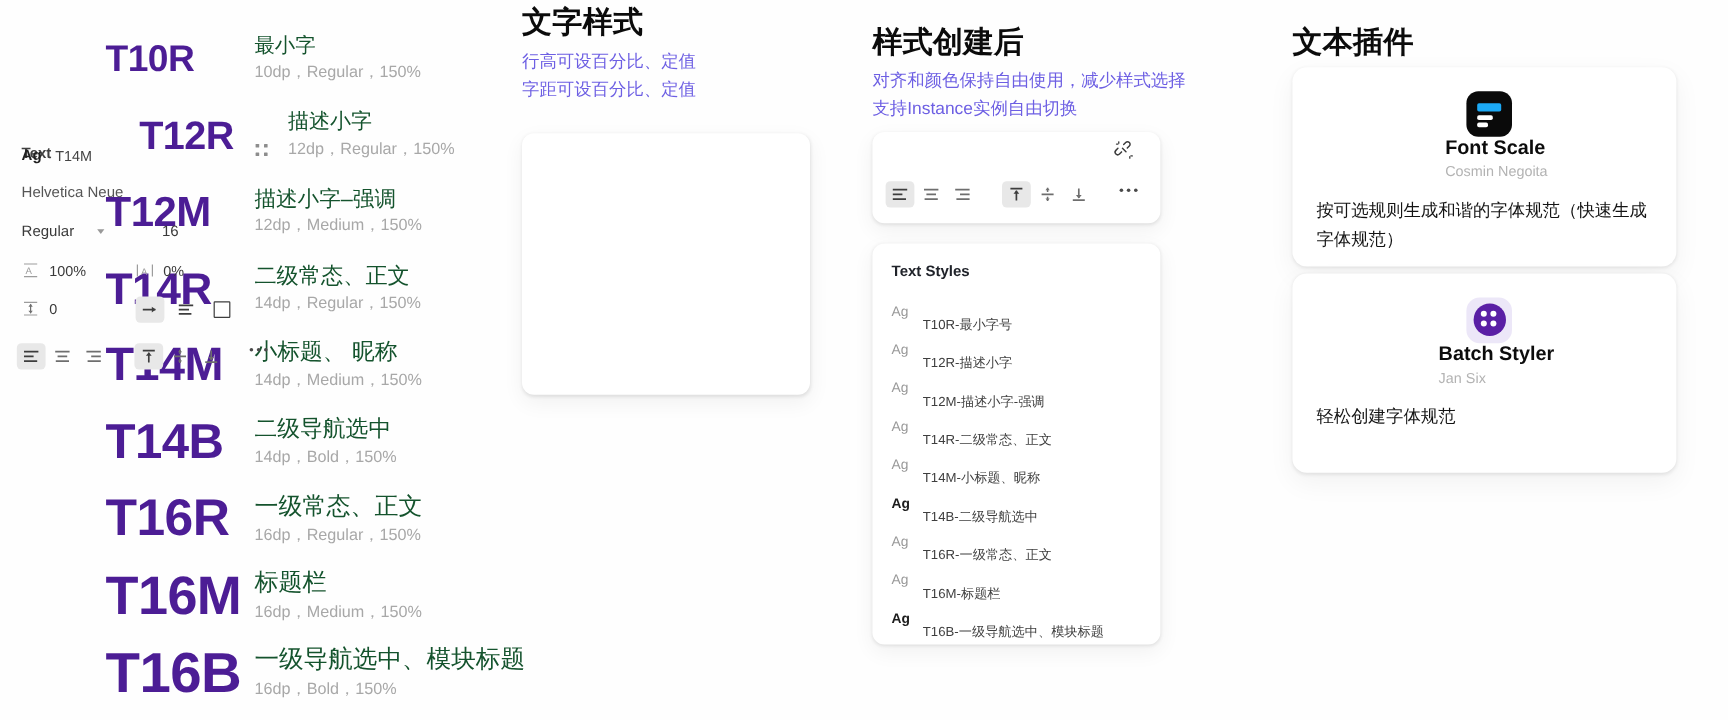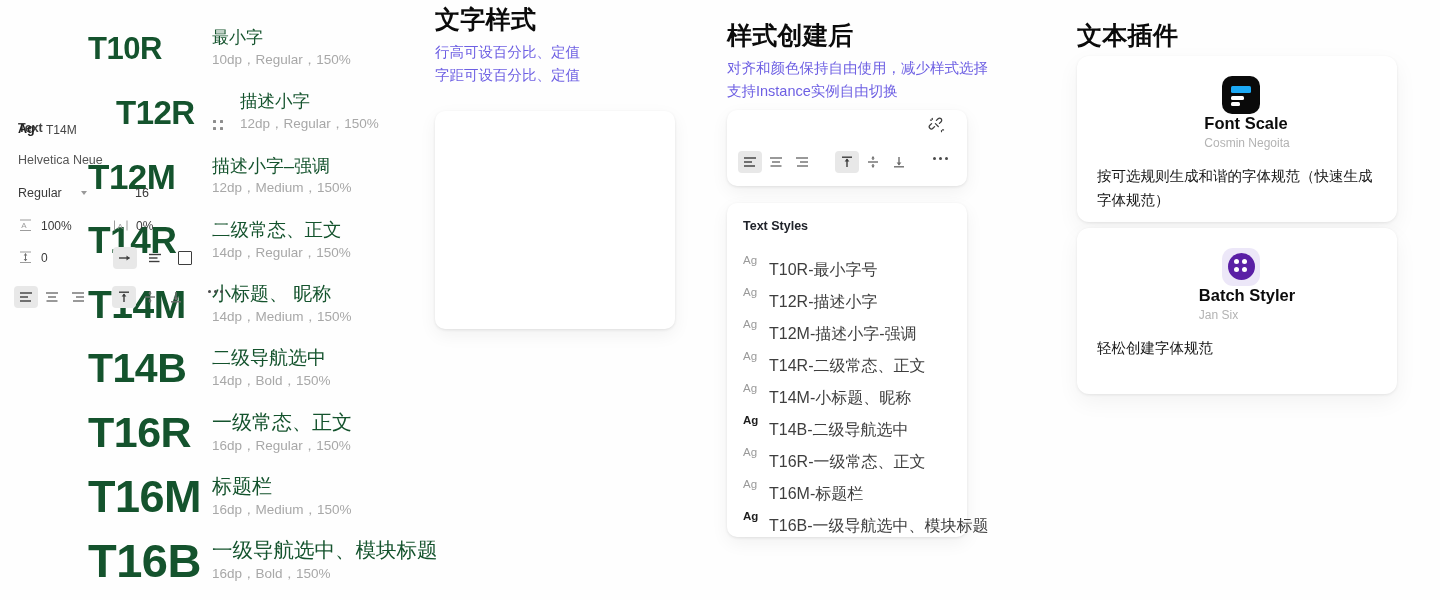--- a/index.html
+++ b/index.html
@@ -30,21 +30,21 @@
   }
   .scale-row {
     display: flex;
     align-items: center;
     height: 64px;
   }
   .scale-token {
     width: 116px;
     flex: 0 0 116px;
     font-weight: 700;
-    color: #14532d;
+    color: #4c1d95;
     letter-spacing: -0.5px;
     line-height: 1;
     white-space: nowrap;
   }
   .scale-meta {
     flex: 1 1 auto;
     padding-left: 8px;
   }
   .scale-name {
     color: #14532d;
@@ -331,21 +331,21 @@
     padding-left: 16px;
   }
   .sl-ag {
     width: 26px;
     flex: 0 0 26px;
     font-size: 11.5px;
     color: #9a9a9a;
   }
   .sl-ag.bold { color: #1d1d1d; font-weight: 700; }
   .sl-label {
-    font-size: 16px;
+    font-size: 11px;
     color: #3e3e3e;
     white-space: nowrap;
     margin-top: 20px;
   }
 
   
   .plugin-card {
     position: absolute;
     left: 1077px;
     width: 320px;

